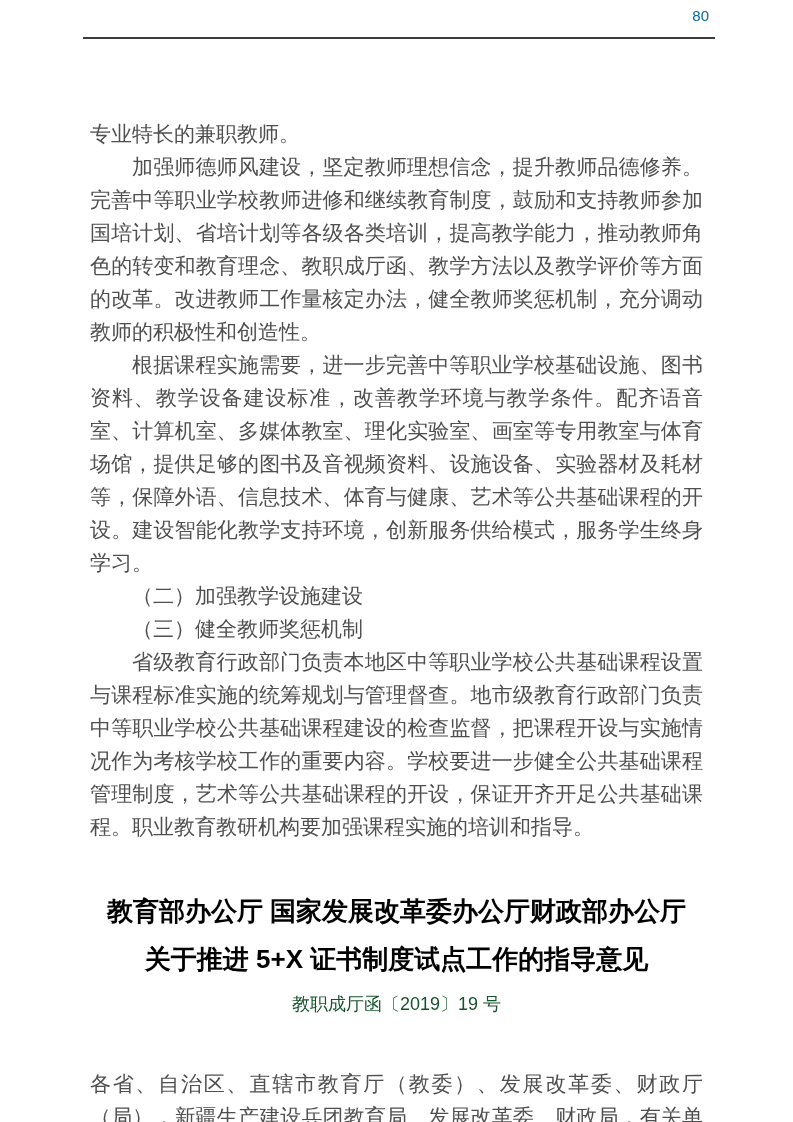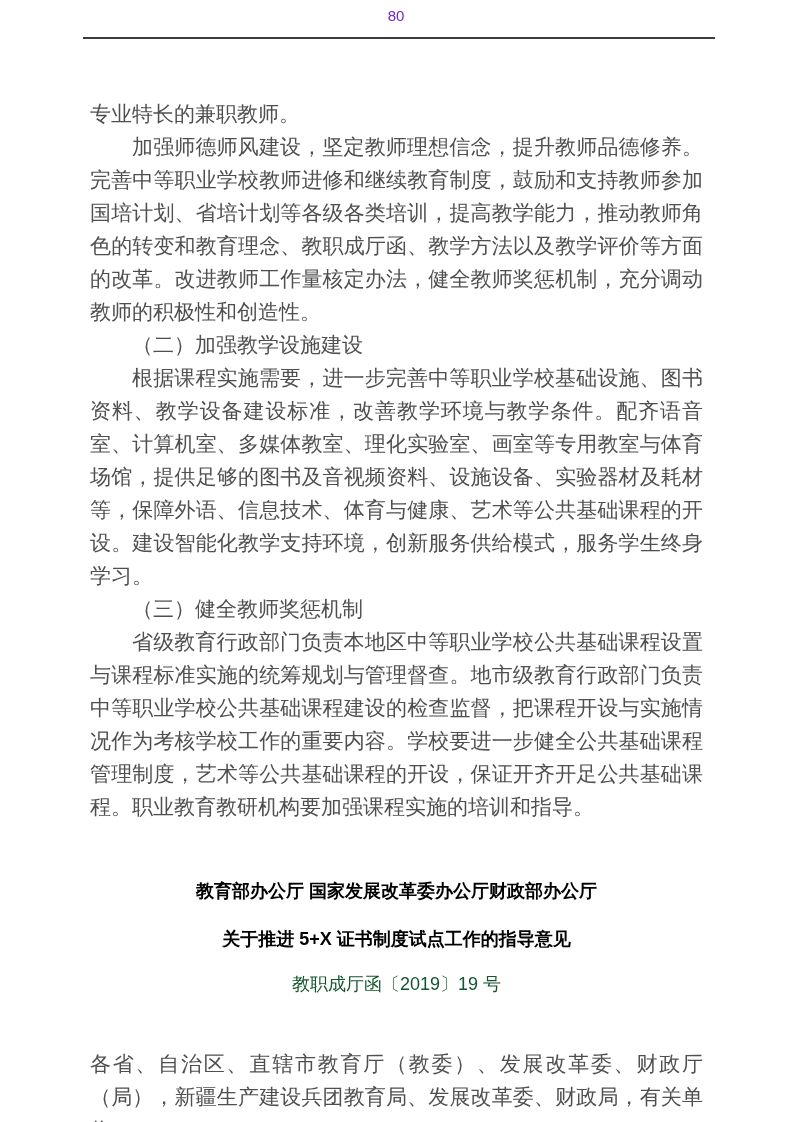--- a/index.html
+++ b/index.html
@@ -14,24 +14,24 @@
     background: #ffffff;
     overflow: hidden;
     box-sizing: border-box;
     font-family: "Liberation Sans", "DejaVu Sans", sans-serif;
   }
   .page-header {
     margin: 0 78px 0 83px;
     padding-top: 6px;
   }
   .page-number {
-    text-align: center;
+    text-align: right;
     font-size: 15px;
     line-height: 20px;
-    color: #6d28d9;
+    color: #0369a1;
     padding-right: 6px;
   }
   .header-rule {
     height: 0;
     border: 0;
     border-top: 2px solid #3c3c3c;
     margin: 11px 0 0 0;
   }
   .content {
     margin: 0 90px;
@@ -44,27 +44,27 @@
     text-justify: inter-character;
   }
   .body-block p.para {
     margin: 0;
     padding: 0;
   }
   .para.indent {
     text-indent: 2em;
   }
   .body-block.first {
-    margin-top: 58px;
+    margin-top: 78px;
   }
   .doc-head {
     margin-top: 54px;
   }
   .doc-head .title {
-    font-size: 18px;
+    font-size: 26px;
     line-height: 28px;
     font-weight: 700;
     color: #000000;
     text-align: center;
     margin: 0 0 20px 0;
   }
   .doc-head .docno {
     font-size: 18px;
     line-height: 22px;
     color: #14532d;
@@ -85,22 +85,22 @@
     <div class="page-number">80</div>
     <div class="header-rule"></div>
   </header>
 
   <main class="content">
 
     <section class="body-block first">
 
     <p class="para">专业特长的兼职教师。</p>
         <p class="para indent">加强师德师风建设，坚定教师理想信念，提升教师品德修养。完善中等职业学校教师进修和继续教育制度，鼓励和支持教师参加国培计划、省培计划等各级各类培训，提高教学能力，推动教师角色的转变和教育理念、教职成厅函、教学方法以及教学评价等方面的改革。改进教师工作量核定办法，健全教师奖惩机制，充分调动教师的积极性和创造性。</p>
+        <p class="para indent">根据课程实施需要，进一步完善中等职业学校基础设施、图书资料、教学设备建设标准，改善教学环境与教学条件。配齐语音室、计算机室、多媒体教室、理化实验室、画室等专用教室与体育场馆，提供足够的图书及音视频资料、设施设备、实验器材及耗材等，保障外语、信息技术、体育与健康、艺术等公共基础课程的开设。建设智能化教学支持环境，创新服务供给模式，服务学生终身学习。</p>
         <p class="para indent">（二）加强教学设施建设</p>
-        <p class="para indent">根据课程实施需要，进一步完善中等职业学校基础设施、图书资料、教学设备建设标准，改善教学环境与教学条件。配齐语音室、计算机室、多媒体教室、理化实验室、画室等专用教室与体育场馆，提供足够的图书及音视频资料、设施设备、实验器材及耗材等，保障外语、信息技术、体育与健康、艺术等公共基础课程的开设。建设智能化教学支持环境，创新服务供给模式，服务学生终身学习。</p>
         <p class="para indent">（三）健全教师奖惩机制</p>
         <p class="para indent">省级教育行政部门负责本地区中等职业学校公共基础课程设置与课程标准实施的统筹规划与管理督查。地市级教育行政部门负责中等职业学校公共基础课程建设的检查监督，把课程开设与实施情况作为考核学校工作的重要内容。学校要进一步健全公共基础课程管理制度，艺术等公共基础课程的开设，保证开齐开足公共基础课程。职业教育教研机构要加强课程实施的培训和指导。</p>
       </section>
 
     <section class="doc-head">
       <h1 class="title">教育部办公厅 国家发展改革委办公厅财政部办公厅</h1>
       <h1 class="title">关于推进 5+X 证书制度试点工作的指导意见</h1>
       <p class="docno">教职成厅函〔2019〕19 号</p>
     </section>
 

